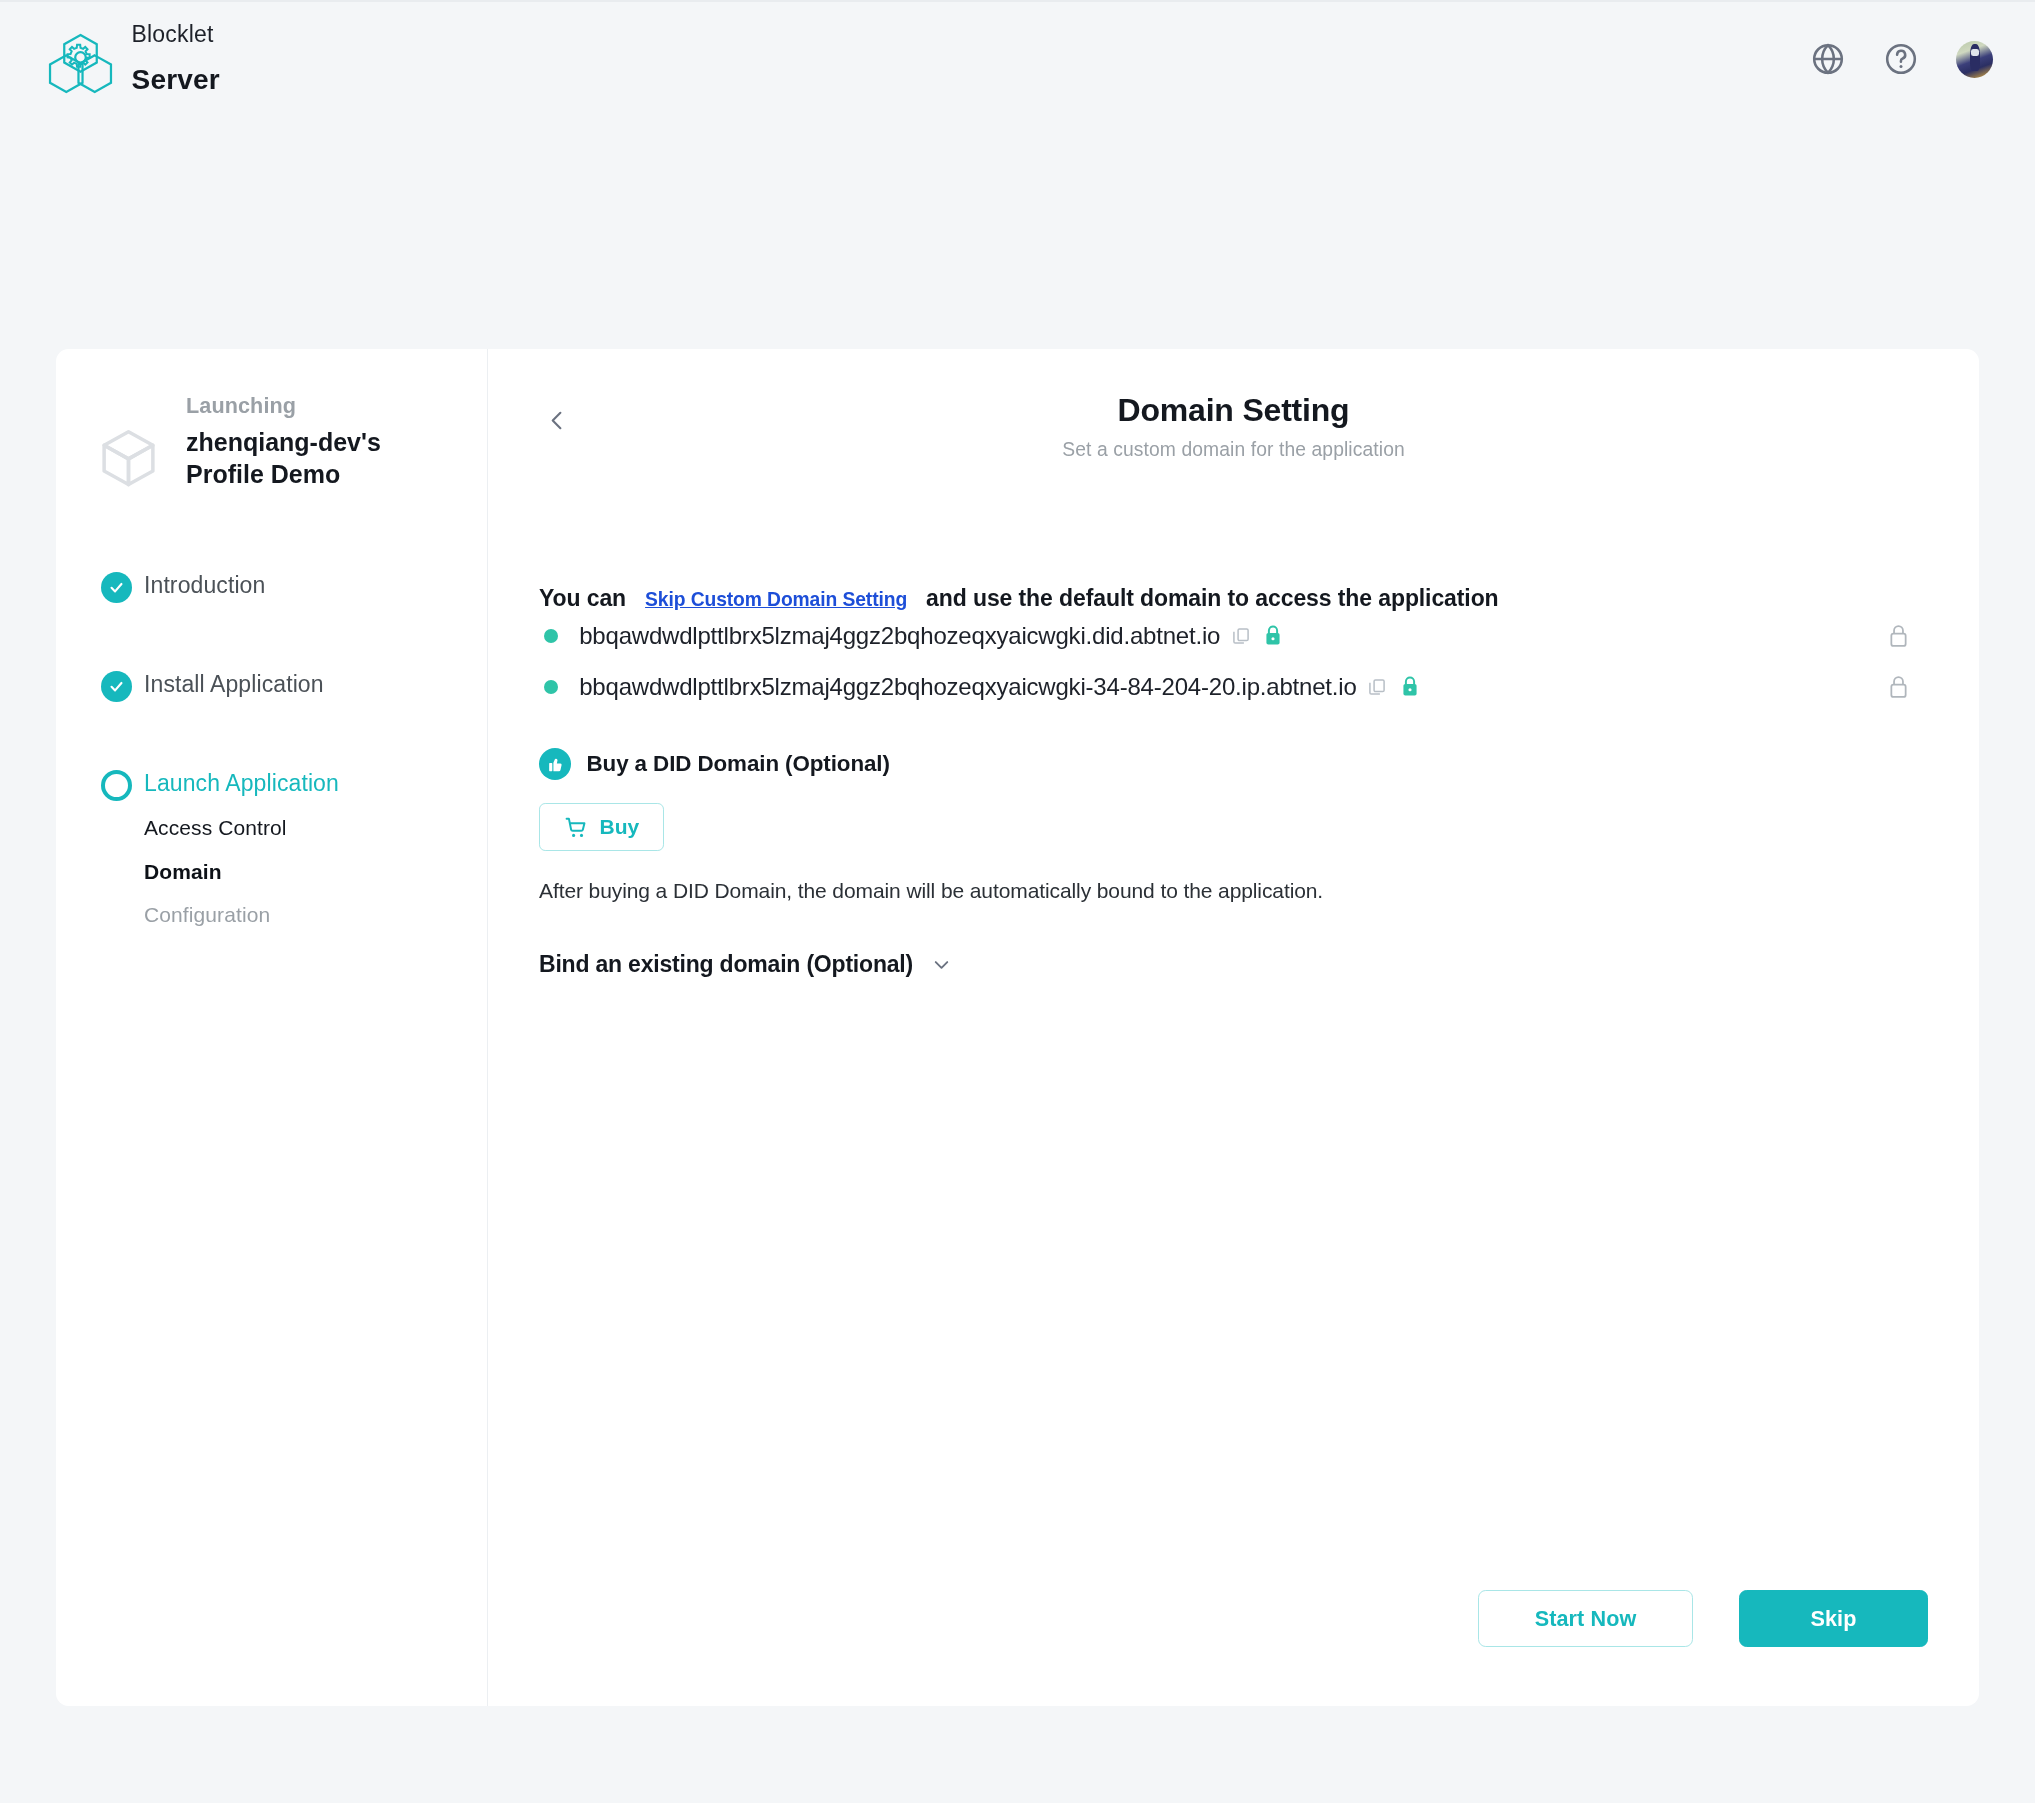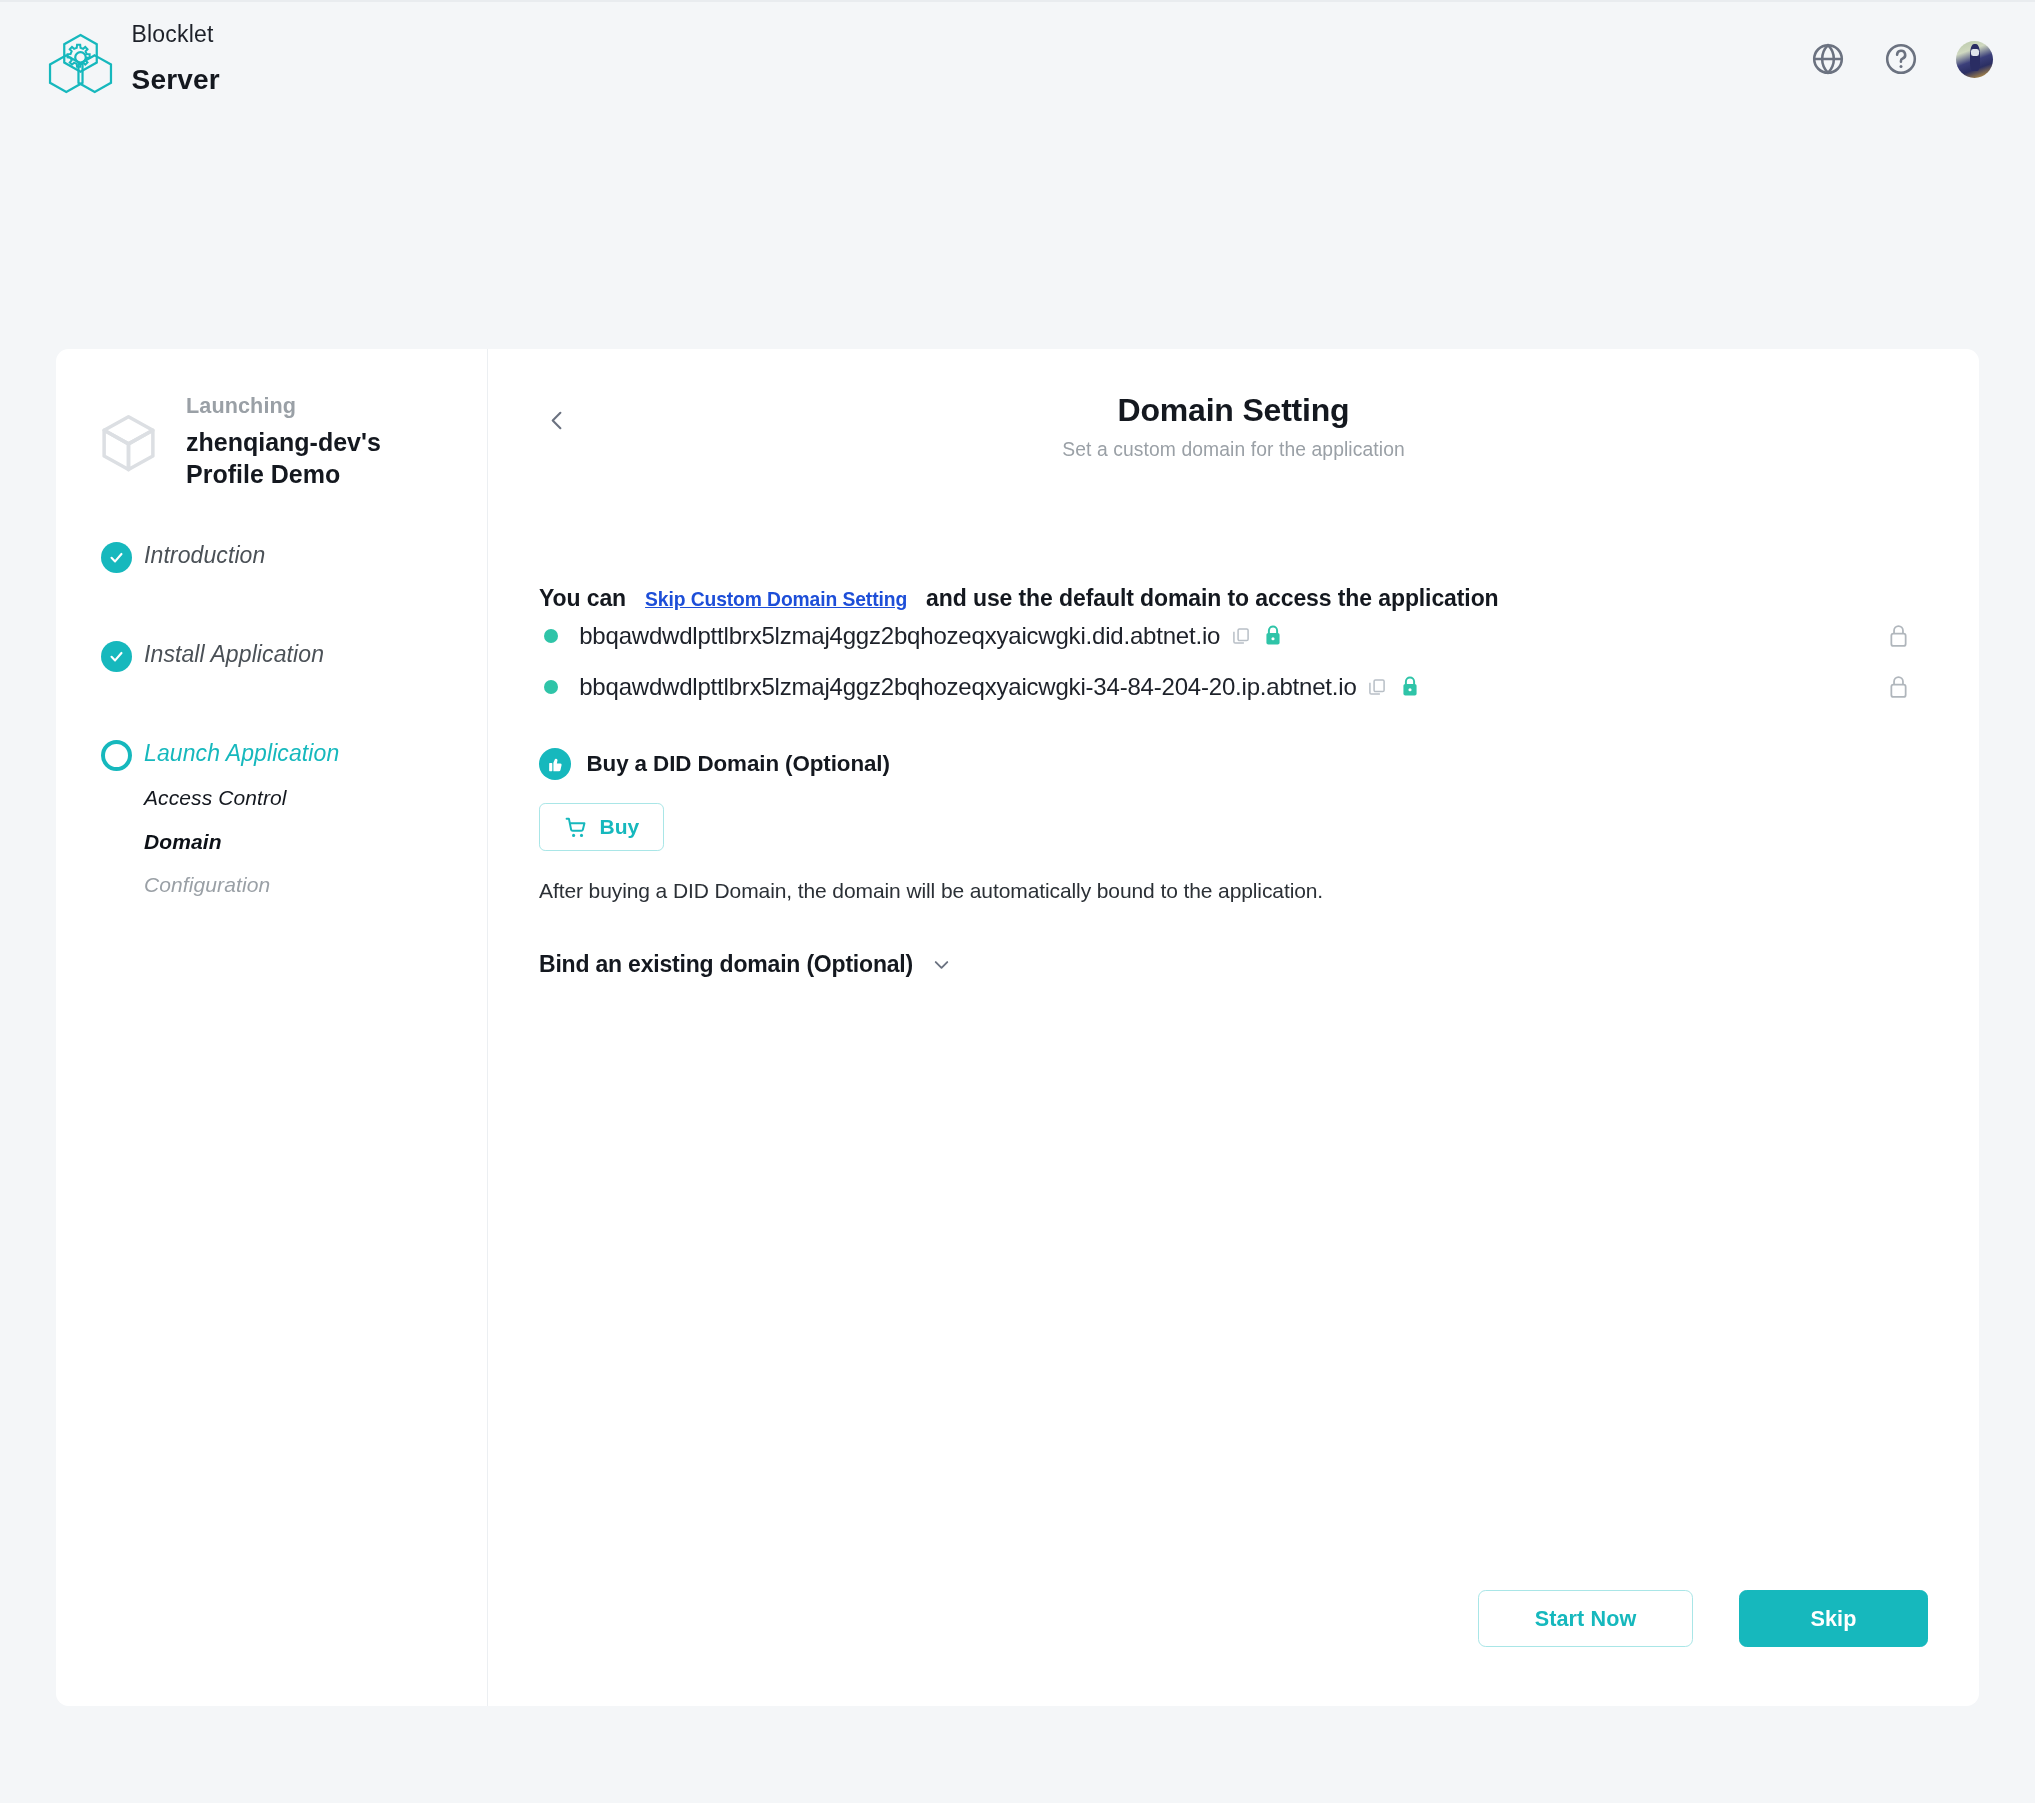--- a/index.html
+++ b/index.html
@@ -50,30 +50,30 @@
     background: #ffffff; border-radius: 12.4px;
     display: flex; overflow: hidden;
   }
 
   
   .sidebar {
     width: 432px; flex: 0 0 432px;
     border-right: 1.5px solid #eceff2;
     padding: 42px 34px 0 40px;
   }
-  .app-head { display: flex; gap: 25px; align-items: center; }
+  .app-head { display: flex; gap: 25px; align-items: flex-end; }
   .cube-icon { width: 65px; height: 65px; flex: 0 0 65px; margin-top: 4.6px; color: #dcdfe3; }
   .app-meta { padding-top: 1.5px; }
   .app-launching { font-size: 21.6px; color: #9aa0a6; font-weight: 600; letter-spacing: 0.1px; }
   .app-title {
     font-size: 25px; color: #14181f; font-weight: 700; line-height: 1.28;
     margin-top: 7.7px; max-width: 232px;
   }
 
-  .steps { margin-top: 52px; position: relative; font-style: italic; }
+  .steps { margin-top: 82px; position: relative; }
   .step { position: relative; display: flex; align-items: flex-start; min-height: 65px; }
   .step-rail { width: 48px; flex: 0 0 48px; position: relative; }
   .bullet {
     position: absolute; left: 5.4px; top: 0; width: 31px; height: 31px; border-radius: 50%;
     background: #16b8bd; display: flex; align-items: center; justify-content: center;
   }
   .bullet svg { width: 17px; height: 17px; color: #fff; }
   .bullet.open { background: #fff; border: 4.6px solid #16b8bd; }
   .connector {
     position: absolute; left: 19.3px; top: 31px; width: 3.1px; height: 100%;

